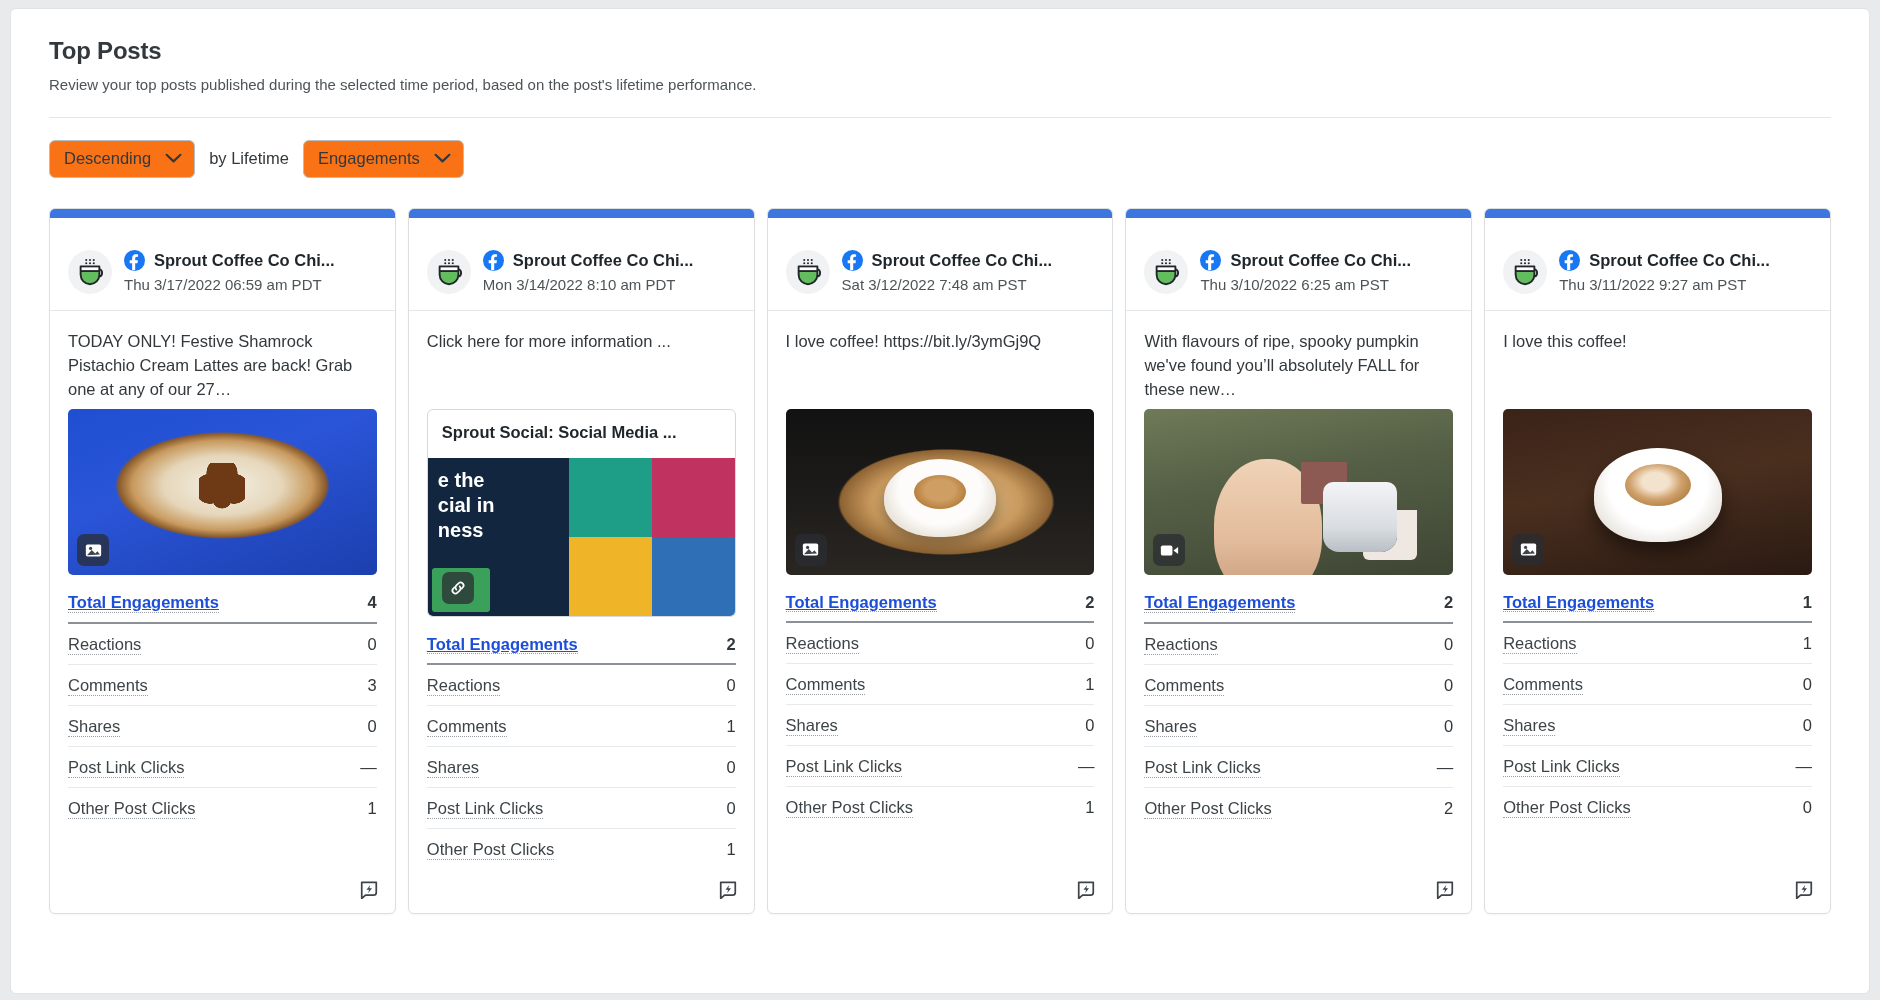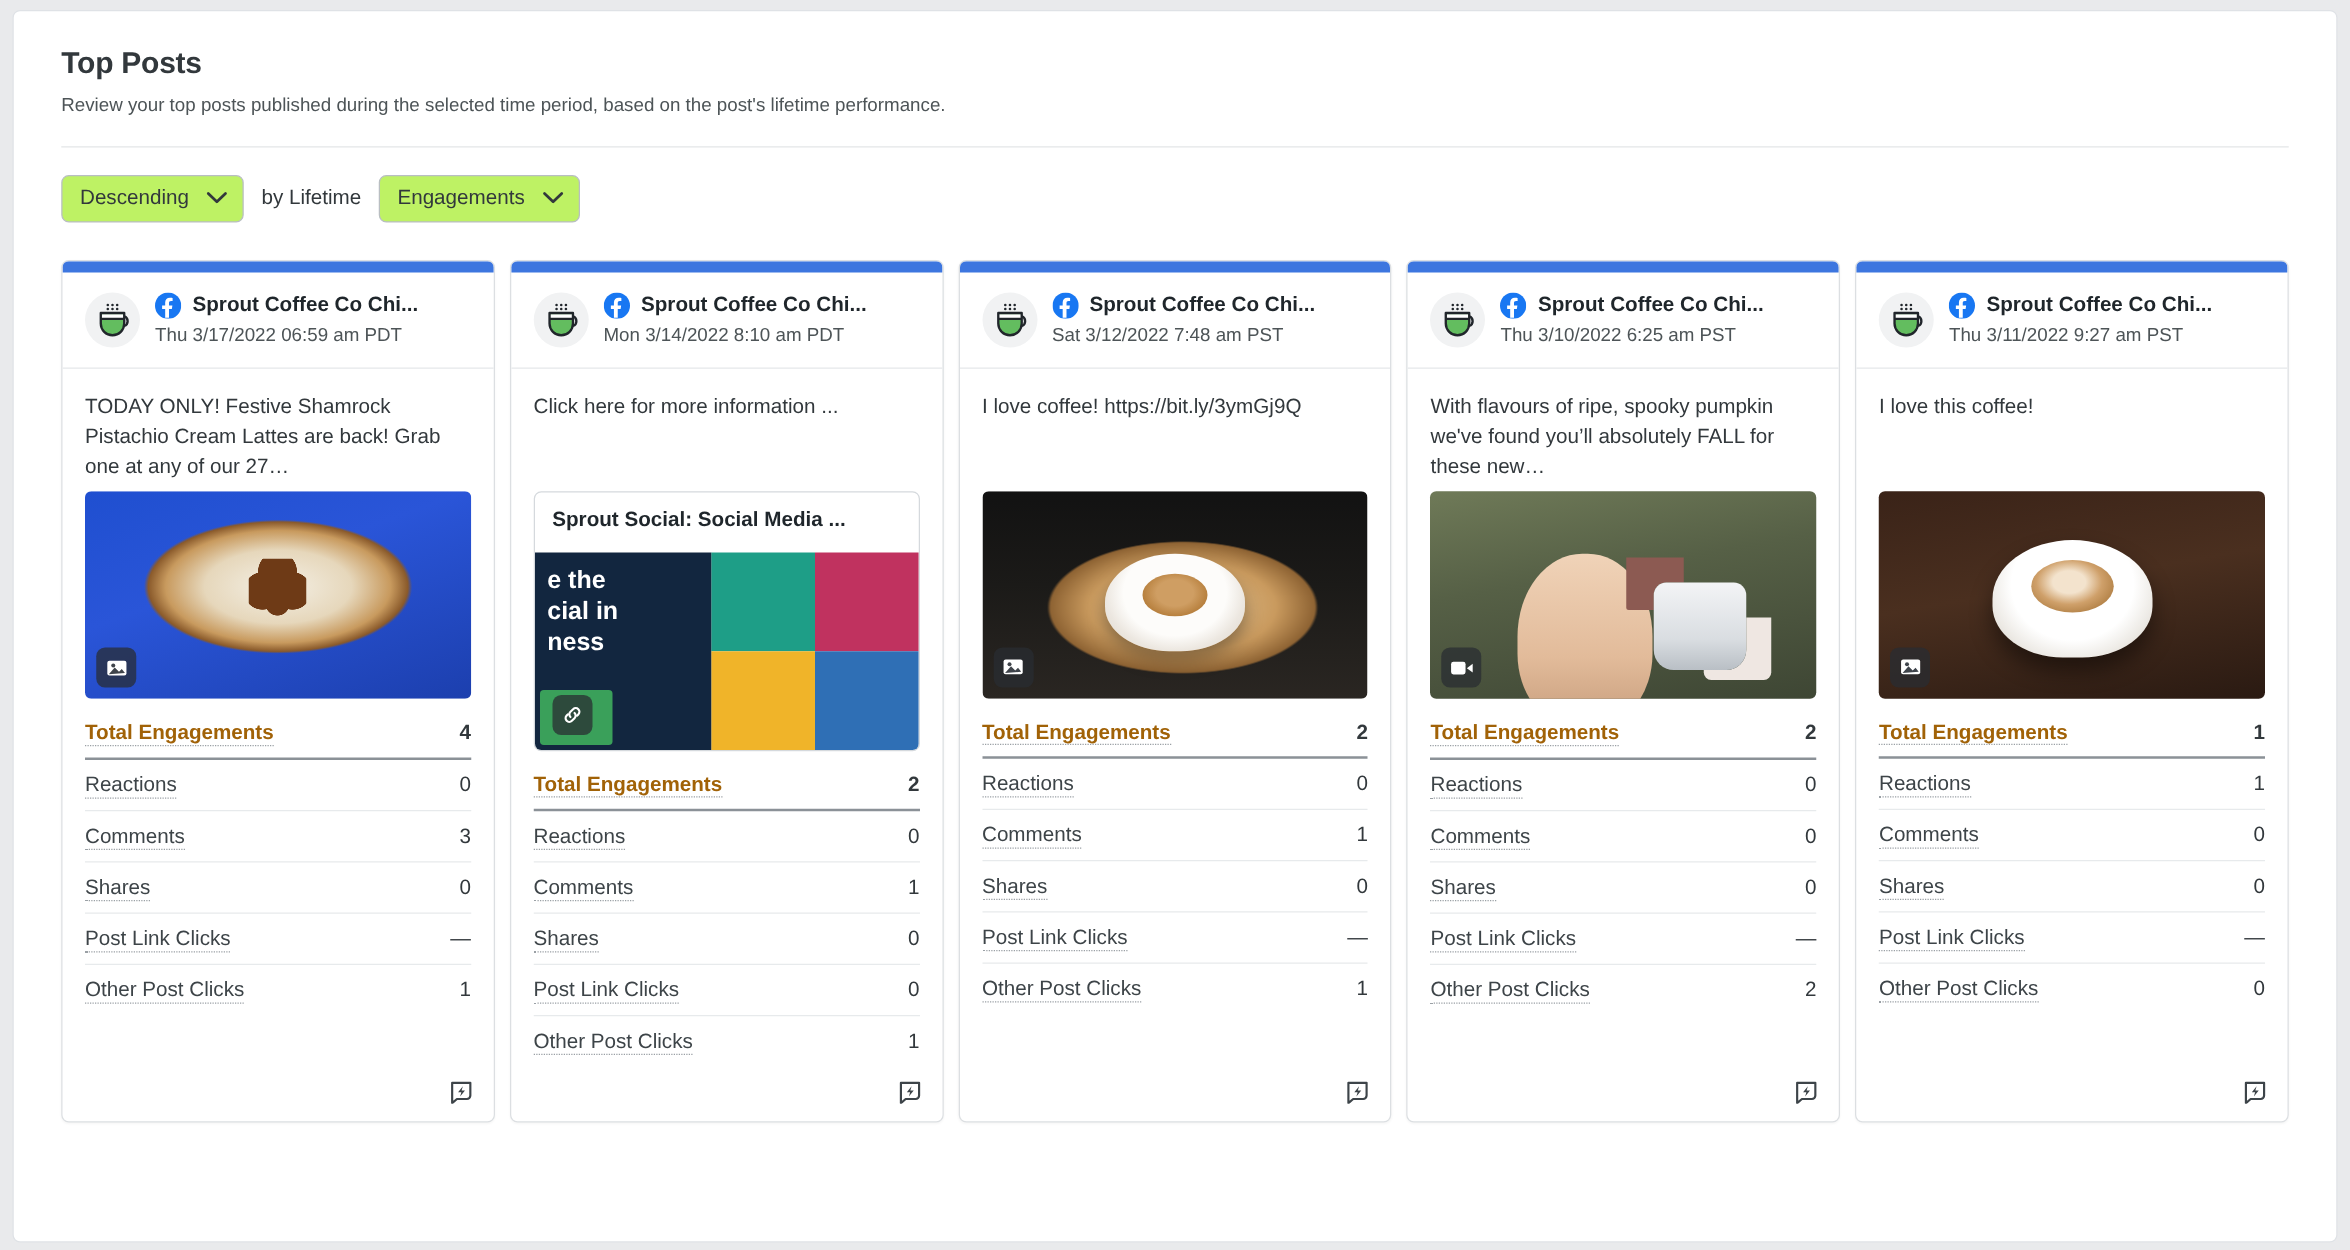--- a/index.html
+++ b/index.html
@@ -47,21 +47,21 @@
     padding: 22px 38px 0 38px;
   }
   .select {
     display: inline-flex;
     align-items: center;
     gap: 14px;
     height: 38px;
     padding: 0 12px 0 14px;
     border: 1px solid #b9bec2;
     border-radius: 6px;
-    background: #bef264;
+    background: #f97316;
     font-size: 16.5px;
     color: #32383c;
     cursor: pointer;
     white-space: nowrap;
   }
   .select .chev { display: block; line-height: 0; }
   .by-lifetime {
     font-size: 16.5px;
     color: #32383c;
     white-space: nowrap;
@@ -83,21 +83,21 @@
     display: flex;
     flex-direction: column;
     box-shadow: 0 1px 2px rgba(0,0,0,0.04);
   }
   .accent { height: 9px; background: #3d76df; }
 
   .card-head {
     display: flex;
     align-items: center;
     gap: 12px;
-    padding: 16px 18px 16px 18px;
+    padding: 32px 18px 16px 18px;
     border-bottom: 1px solid #e5e8ea;
   }
   .avatar {
     width: 44px; height: 44px;
     border-radius: 50%;
     background: #f1f2f3;
     flex: 0 0 44px;
     display: flex; align-items: center; justify-content: center;
   }
   .head-txt { min-width: 0; flex: 1 1 auto; }
@@ -274,21 +274,21 @@
     padding-top: 4px;
     border-bottom: 2px solid #8b9197;
   }
   .mlabel {
     font-size: 16.5px;
     color: #3d4448;
     border-bottom: 1px dotted #9aa0a5;
     line-height: 1.15;
     cursor: default;
   }
-  .mrow.total .mlabel { font-weight: bold; color: #a16207; }
+  .mrow.total .mlabel { font-weight: bold; color: #1d4ed8; text-decoration: underline; }
   .mval {
     font-size: 16.5px;
     color: #32383c;
     font-variant-numeric: tabular-nums;
   }
   .mrow.total .mval { font-weight: bold; }
   .mrow:last-child { border-bottom: none; }
 
   .card-foot {
     margin-top: auto;

